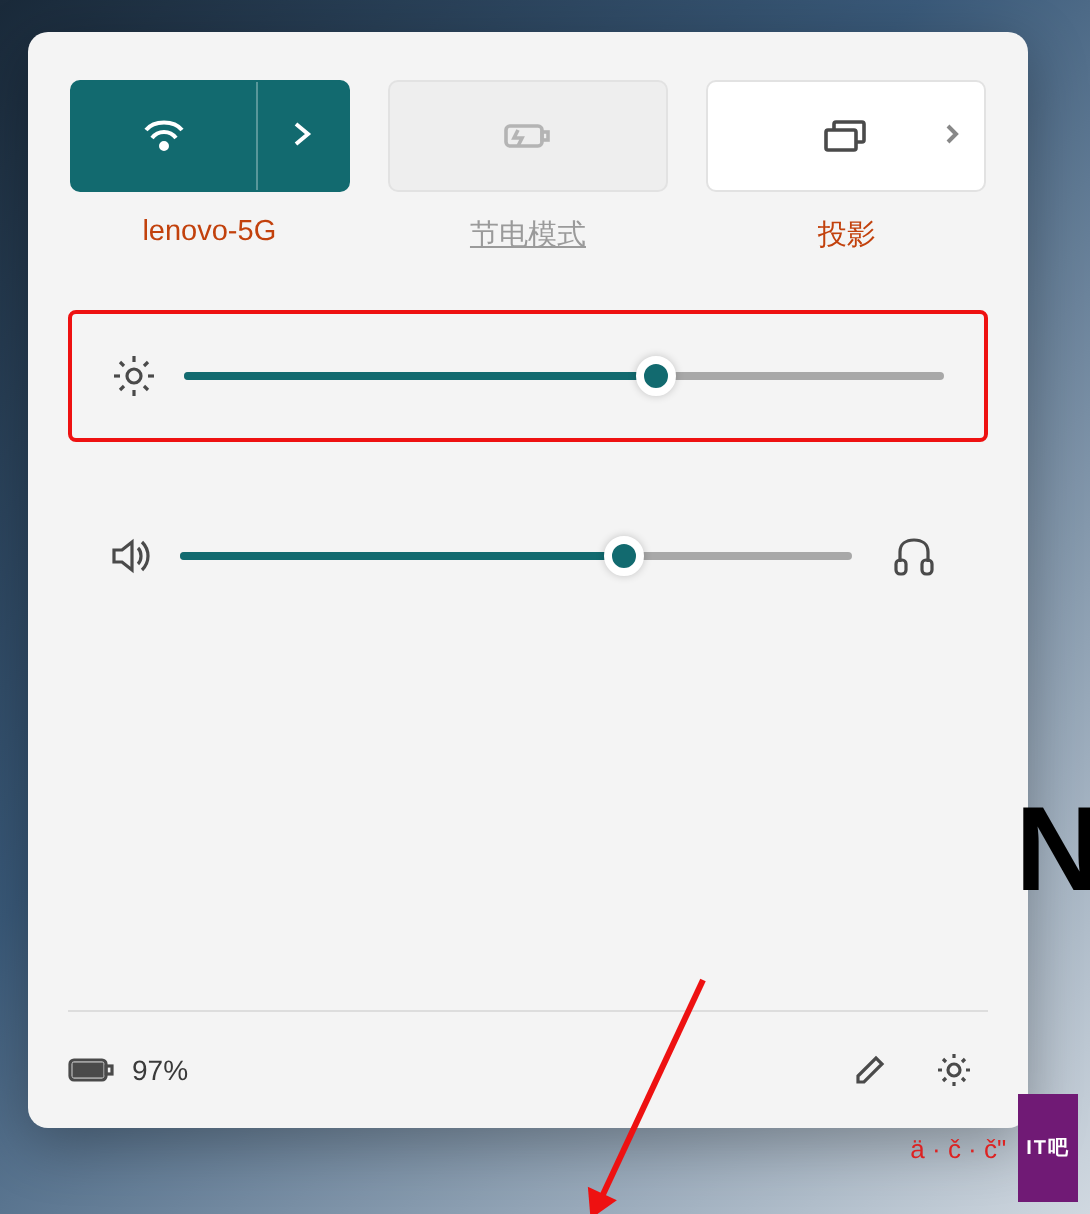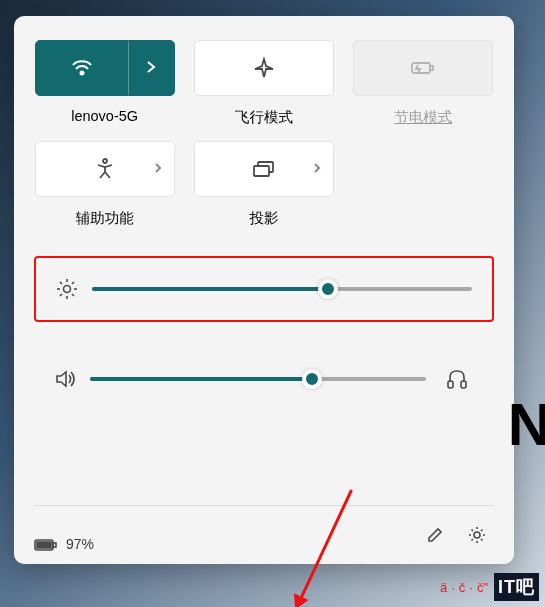--- a/index.html
+++ b/index.html
@@ -38,21 +38,21 @@
   .tile.active { background:#126a6f; border-color:#126a6f; }
   .tile.split { justify-content:flex-start; }
   .tile.split .half {
     flex:1; height:100%; display:flex; align-items:center; justify-content:center;
   }
   .tile.split .half + .half { border-left:1px solid rgba(255,255,255,0.3); flex:0 0 46px;}
   .tile.disabled { background:#eeeeee; }
   .tile-label {
     margin-top:12px;
     font-size:14.5px;
-    color:#000000;
+    color:#c2410c;
   }
   .tile-label.muted { color:#9a9a9a;text-decoration:underline; }
   .chev { font-size:12px; color:#888; position:absolute; right:12px; }
   .chev.wchev { color:#fff; position:static; }
   .ic svg { display:block; }
   .ic.w path, .ic.w line, .ic.w circle, .ic.w rect { stroke:#fff; }
   .ic.g path, .ic.g line, .ic.g circle, .ic.g rect { stroke:#4a4a4a; }
   .ic.d path, .ic.d line, .ic.d circle, .ic.d rect { stroke:#b4b4b4; }
 
   .highlight-box {
@@ -78,21 +78,21 @@
     position:absolute; top:50%; width:20px; height:20px;
     border-radius:50%; background:#126a6f;
     border:4px solid #fff;
     transform:translate(-50%,-50%);
     box-shadow:0 0 4px rgba(0,0,0,0.2);
   }
   .bottom-bar {
     position:absolute; left:20px; right:20px; bottom:12px;
     border-top:1px solid #ddd;
     padding-top:12px;
-    display:flex; align-items:flex-end; gap:8px;
+    display:flex; align-items:center; gap:8px;
   }
   .spacer { flex:1; }
   .ibtn { width:34px; height:34px; display:flex;align-items:center;justify-content:center; cursor:pointer; border-radius:4px;}
   .arrow {
     position:absolute;
     width:3px; height:130px;
     background:#e11;
     left:350px; top:490px;
     transform:rotate(25deg);
     transform-origin:top;
@@ -101,21 +101,21 @@
     content:""; position:absolute; bottom:-2px; left:-7px;
     border-left:8px solid transparent;
     border-right:8px solid transparent;
     border-top:14px solid #e11;
   }
   .wm {
     position:absolute; right:6px; bottom:6px;
     display:flex; align-items:center; gap:6px;
     color:#d22; font-size:13px;
   }
-  .wm .logo { background:#0f172a; color:#fff; font-weight:bold; padding:2px 4px; font-size:18px; letter-spacing:1px;}
+  .wm .logo { background:#701a75; color:#fff; font-weight:bold; padding:20px 4px; font-size:10px; letter-spacing:1px;}
   .edge-n { position:absolute; right:-6px; top:390px; color:#000; font-size:60px; font-weight:bold; }
 </style>
 </head>
 <body>
 
 <div class="panel">
 
   <div class="tiles">
 
     <div class="tile-group">
@@ -134,60 +134,34 @@
             <svg width="10" height="14" fill="none" stroke="#fff" stroke-width="2">
                 <path d="M2 2 L8 7 L2 12"></path>
               </svg>
           </span>
         </div>
       </div>
       <div class="tile-label">lenovo-5G</div>
     </div>
 
 
-    <div class="tile-group">
-      <div class="tile">
-        <span class="ic g">
-          <svg width="22" height="22" fill="none" stroke-width="1.8">
-              <path d="M11 2 L13 9 L20 12 L13 12 L11 20 L9 12 L2 12 L9 9 Z"></path>
-            </svg>
-        </span>
-      </div>
-      <div class="tile-label">飞行模式</div>
-    </div>
 
     <div class="tile-group">
       <div class="tile disabled">
         <span class="ic d">
           <svg width="26" height="16" fill="none" stroke-width="1.8">
               <rect x="2" y="3" width="18" height="10" rx="2"></rect>
               <rect x="20" y="6" width="3" height="4"></rect>
               <path d="M8 5 L6 9 L10 9 L8 13" stroke="#b4b4b4"></path>
             </svg>
         </span>
       </div>
       <div class="tile-label muted">节电模式</div>
     </div>
 
-    <div class="tile-group">
-      <div class="tile">
-        <span class="ic g">
-          <svg width="20" height="22" fill="none" stroke-width="1.8">
-              <circle cx="10" cy="3" r="2"></circle>
-              <path d="M3 7 L10 9 L17 7 M10 9 L10 14 M10 14 L5 20 M10 14 L15 20"></path>
-            </svg>
-        </span>
-        <span class="chev">
-          <svg width="8" height="12" fill="none" stroke="#888" stroke-width="2">
-              <path d="M2 2 L6 6 L2 10"></path>
-            </svg>
-        </span>
-      </div>
-      <div class="tile-label">辅助功能</div>
-    </div>
 
     <div class="tile-group">
       <div class="tile">
         <span class="ic g">
           <svg width="24" height="18" fill="none" stroke-width="1.8">
               <rect x="6" y="2" width="15" height="10" rx="1"></rect>
               <rect x="2" y="6" width="15" height="10" rx="1" fill="#fff"></rect>
             </svg>
         </span>
         <span class="chev">

